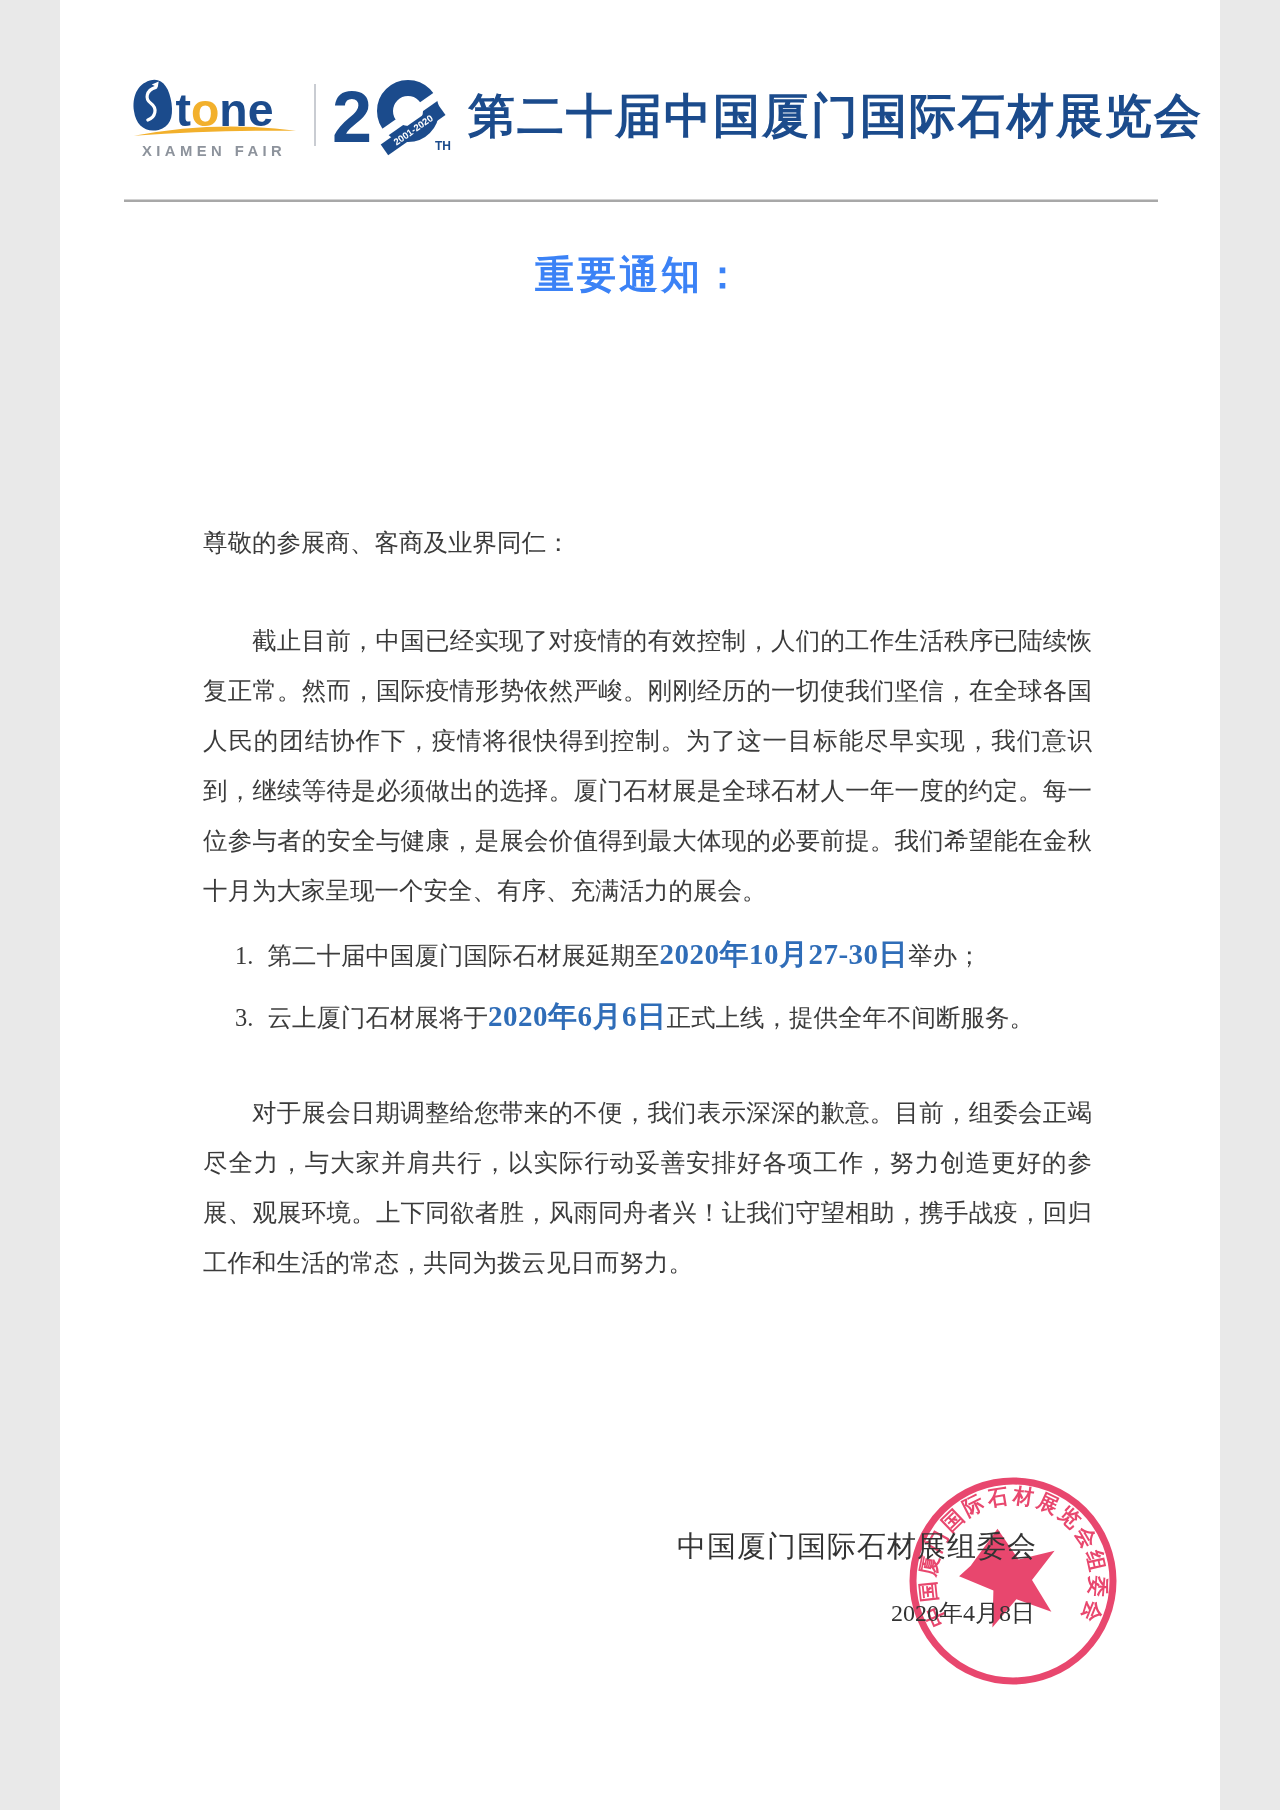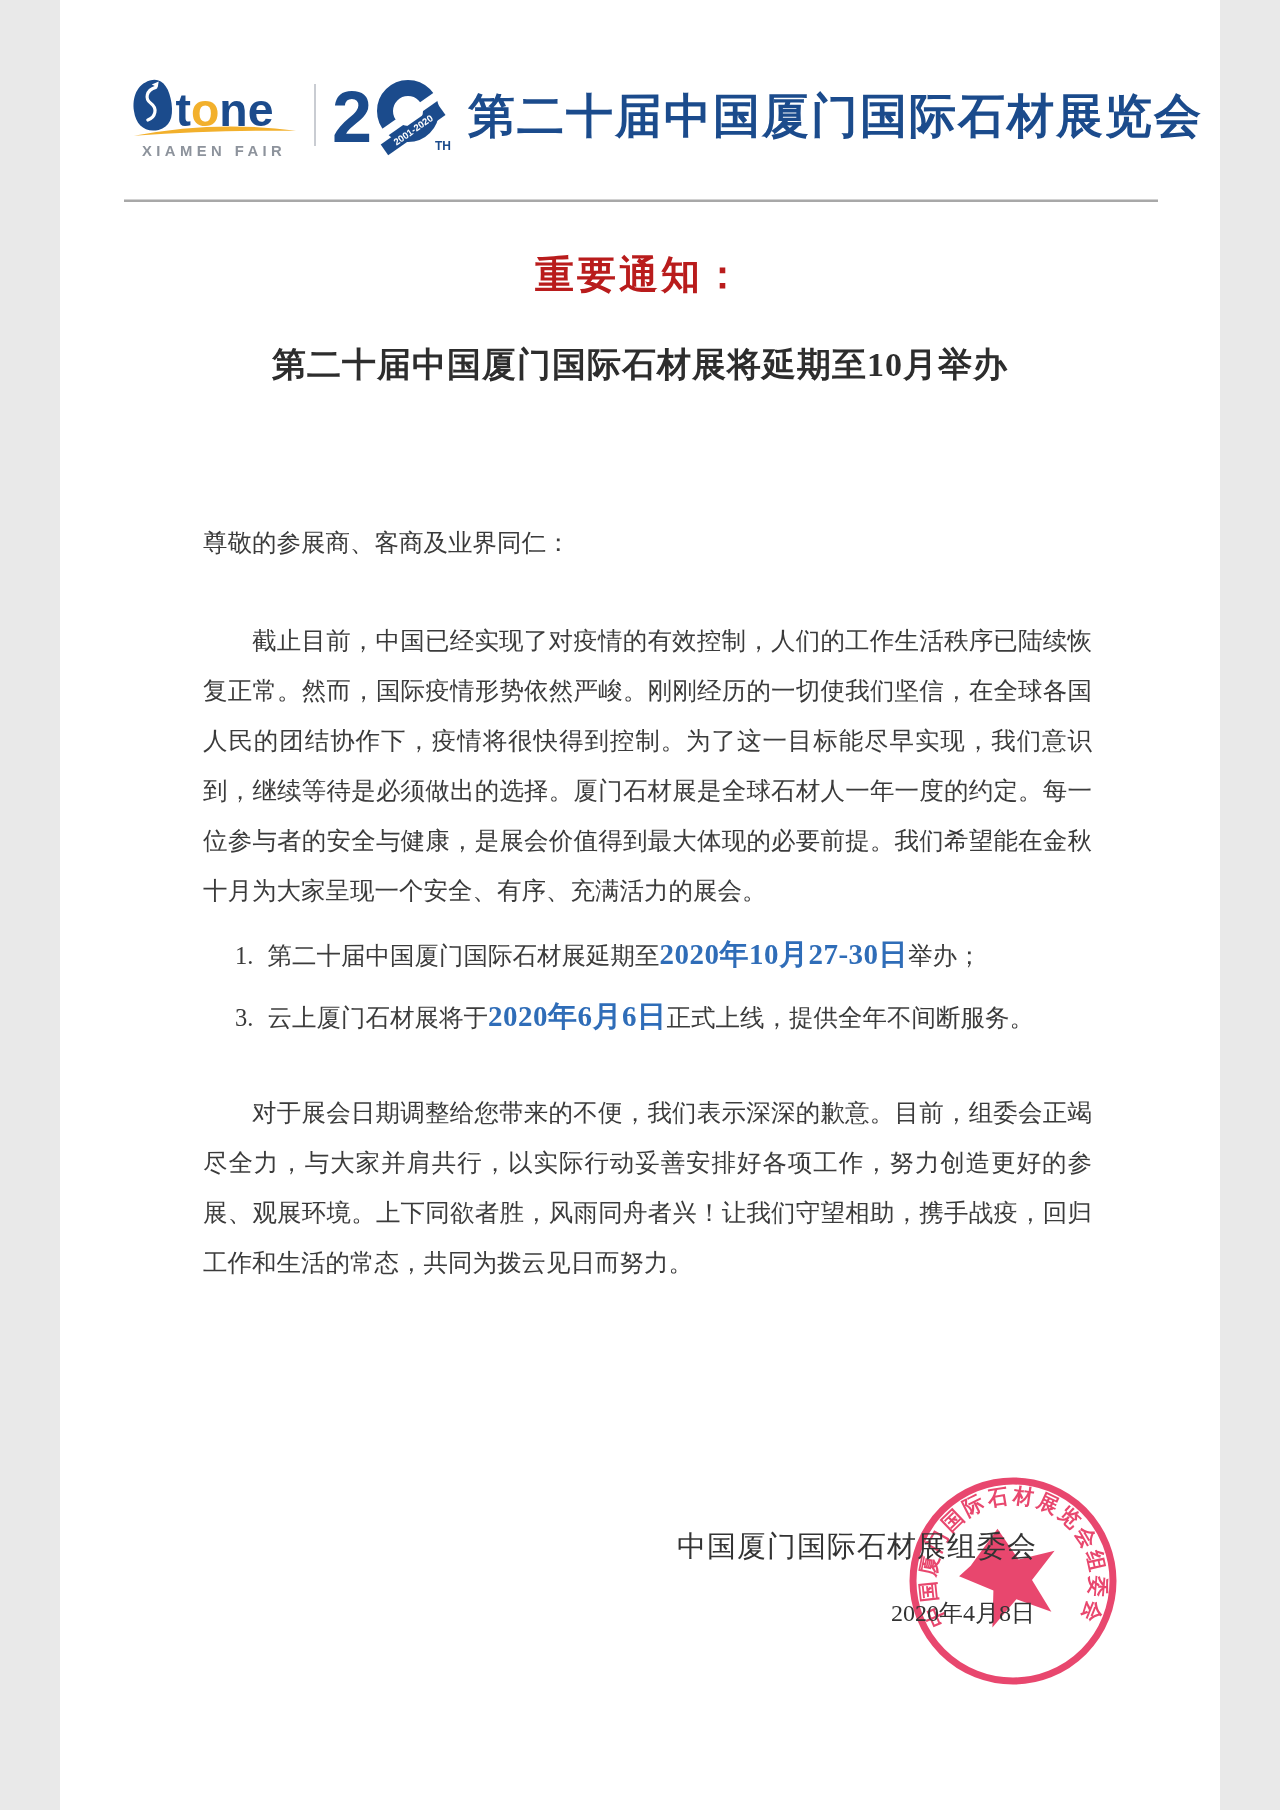--- a/index.html
+++ b/index.html
@@ -33,21 +33,21 @@
   }
 
   .rule {
     position:absolute; top:199px; left:64px; right:62px; height:3px;
     background:#a8a8a8; border-top:1px solid #d2d2d2;
   }
 
   
   .notice-title {
     position:absolute; top:248px; left:0; width:100%;
-    text-align:center; font-size:39px; font-weight:bold; color:#b91c1c;
+    text-align:center; font-size:39px; font-weight:bold; color:#3b82f6;
     letter-spacing:3px;
   }
   .notice-subtitle {
     position:absolute; top:342px; left:0; width:100%;
     text-align:center; font-size:34px; font-weight:bold; color:#2d2d2d;
     letter-spacing:1px;
   }
 
   
   .body-text {
@@ -117,21 +117,20 @@
       </g>
       <text x="103" y="74" font-family="Liberation Sans, DejaVu Sans, sans-serif" font-size="12" font-weight="bold" fill="#1b4b8c">TH</text>
     </svg>
 
     <div class="header-title">第二十届中国厦门国际石材展览会</div>
   </div>
 
   <div class="rule"></div>
 
   <div class="notice-title">重要通知：</div>
-  <div class="notice-subtitle">第二十届中国厦门国际石材展将延期至10月举办</div>
 
   <div class="body-text">
     <div class="salutation">尊敬的参展商、客商及业界同仁：</div>
 
     <div class="para">截止目前，中国已经实现了对疫情的有效控制，人们的工作生活秩序已陆续恢复正常。然而，国际疫情形势依然严峻。刚刚经历的一切使我们坚信，在全球各国人民的团结协作下，疫情将很快得到控制。为了这一目标能尽早实现，我们意识到，继续等待是必须做出的选择。厦门石材展是全球石材人一年一度的约定。每一位参与者的安全与健康，是展会价值得到最大体现的必要前提。我们希望能在金秋十月为大家呈现一个安全、有序、充满活力的展会。</div>
 
 
     <div class="decisions">
       <div class="decision">
         <span class="num">1.</span><span>第二十届中国厦门国际石材展延期至</span><span class="date-blue">2020年10月27-30日</span><span>举办；</span>

